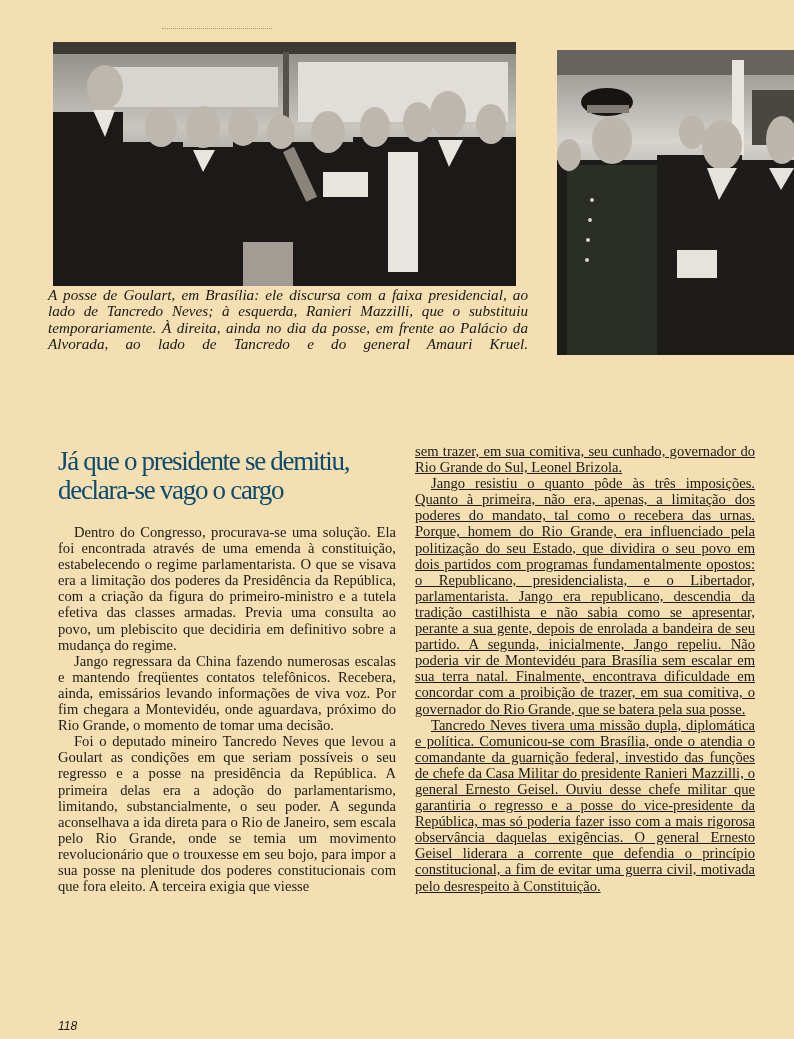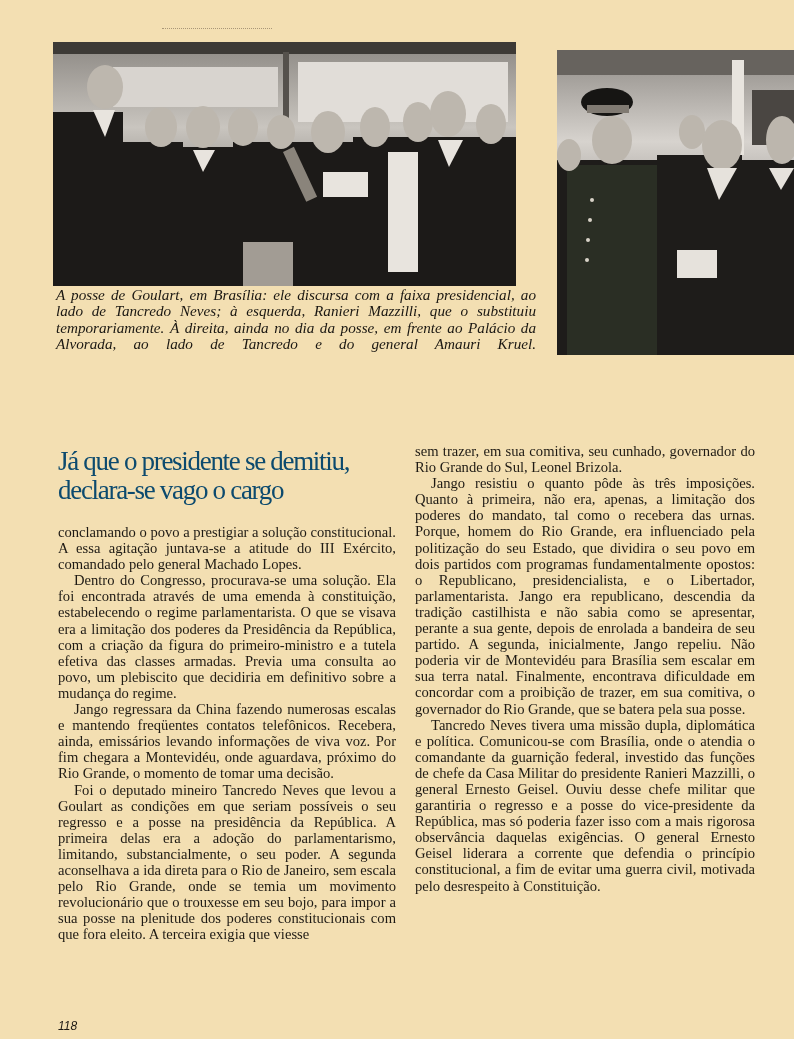--- a/index.html
+++ b/index.html
@@ -16,42 +16,42 @@
   }
   .photo {
     position: absolute; overflow: hidden;
     background: #2a2724;
   }
   .photo-left { left: 53px; top: 42px; width: 463px; height: 244px; }
   .photo-right { left: 557px; top: 50px; width: 237px; height: 305px; }
   .photo svg { display: block; width: 100%; height: 100%; }
 
   .caption {
-    position: absolute; left: 56px; top: 287px; width: 480px;
+    position: absolute; left: 48px; top: 287px; width: 480px;
     font-style: italic; font-size: 15.2px; line-height: 16.4px;
     text-align: justify; text-align-last: justify;
     color: #1a1712;
   }
   .caption p { margin: 0; }
 
   .headline {
     position: absolute; left: 58px; top: 447px; width: 345px;
     font-family: "Liberation Serif", "DejaVu Serif", serif;
     font-size: 27px; line-height: 29px; letter-spacing: -1.3px;
     color: #0c4a6e; margin: 0; font-weight: normal;
   }
   .col {
     position: absolute; width: 338px;
     font-size: 14.6px; line-height: 16.1px;
     text-align: justify;
   }
   .col p { margin: 0; }
   .col p.indent { text-indent: 16px; }
   .col-left { left: 58px; top: 524px; }
-  .col-right { left: 415px; top: 443px; width: 340px; }
+  .col-right { left: 415px; top: 443px; width: 340px; text-decoration: underline; }
   .page-number {
     position: absolute; left: 58px; top: 1019px;
     font-family: "Liberation Sans", "DejaVu Sans", sans-serif;
     font-size: 12px; color: #1e1a14; font-style: italic;
   }
 </style>
 </head>
 <body style="background: rgb(243, 223, 178);">
 
 <div class="running-head"></div>
@@ -150,21 +150,20 @@
   </svg>
 </div>
 
 <div class="caption">
   <p>A posse de Goulart, em Brasília: ele discursa com a faixa presidencial, ao lado de Tancredo Neves; à esquerda, Ranieri Mazzilli, que o substituiu temporariamente. À direita, ainda no dia da posse, em frente ao Palácio da Alvorada, ao lado de Tancredo e do general Amauri Kruel.</p>
 </div>
 
 <h1 class="headline">Já que o presidente se demitiu, declara-se vago o cargo</h1>
 
 <div class="col col-left">
-  <p>conclamando o povo a prestigiar a solução constitucional. A essa agitação juntava-se a atitude do III Exército, comandado pelo general Machado Lopes.</p>
   <p class="indent">Dentro do Congresso, procurava-se uma solução. Ela foi encontrada através de uma emenda à constituição, estabelecendo o regime parlamentarista. O que se visava era a limitação dos poderes da Presidência da República, com a criação da figura do primeiro-ministro e a tutela efetiva das classes armadas. Previa uma consulta ao povo, um plebiscito que decidiria em definitivo sobre a mudança do regime.</p>
   <p class="indent">Jango regressara da China fazendo numerosas escalas e mantendo freqüentes contatos telefônicos. Recebera, ainda, emissários levando informações de viva voz. Por fim chegara a Montevidéu, onde aguardava, próximo do Rio Grande, o momento de tomar uma decisão.</p>
   <p class="indent">Foi o deputado mineiro Tancredo Neves que levou a Goulart as condições em que seriam possíveis o seu regresso e a posse na presidência da República. A primeira delas era a adoção do parlamentarismo, limitando, substancialmente, o seu poder. A segunda aconselhava a ida direta para o Rio de Janeiro, sem escala pelo Rio Grande, onde se temia um movimento revolucionário que o trouxesse em seu bojo, para impor a sua posse na plenitude dos poderes constitucionais com que fora eleito. A terceira exigia que viesse</p>
 </div>
 
 <div class="col col-right">
   <p>sem trazer, em sua comitiva, seu cunhado, governador do Rio Grande do Sul, Leonel Brizola.</p>
   <p class="indent">Jango resistiu o quanto pôde às três imposições. Quanto à primeira, não era, apenas, a limitação dos poderes do mandato, tal como o recebera das urnas. Porque, homem do Rio Grande, era influenciado pela politização do seu Estado, que dividira o seu povo em dois partidos com programas fundamentalmente opostos: o Republicano, presidencialista, e o Libertador, parlamentarista. Jango era republicano, descendia da tradição castilhista e não sabia como se apresentar, perante a sua gente, depois de enrolada a bandeira de seu partido. A segunda, inicialmente, Jango repeliu. Não poderia vir de Montevidéu para Brasília sem escalar em sua terra natal. Finalmente, encontrava dificuldade em concordar com a proibição de trazer, em sua comitiva, o governador do Rio Grande, que se batera pela sua posse.</p>
   <p class="indent">Tancredo Neves tivera uma missão dupla, diplomática e política. Comunicou-se com Brasília, onde o atendia o comandante da guarnição federal, investido das funções de chefe da Casa Militar do presidente Ranieri Mazzilli, o general Ernesto Geisel. Ouviu desse chefe militar que garantiria o regresso e a posse do vice-presidente da República, mas só poderia fazer isso com a mais rigorosa observância daquelas exigências. O general Ernesto Geisel liderara a corrente que defendia o princípio constitucional, a fim de evitar uma guerra civil, motivada pelo desrespeito à Constituição.</p>
 </div>

